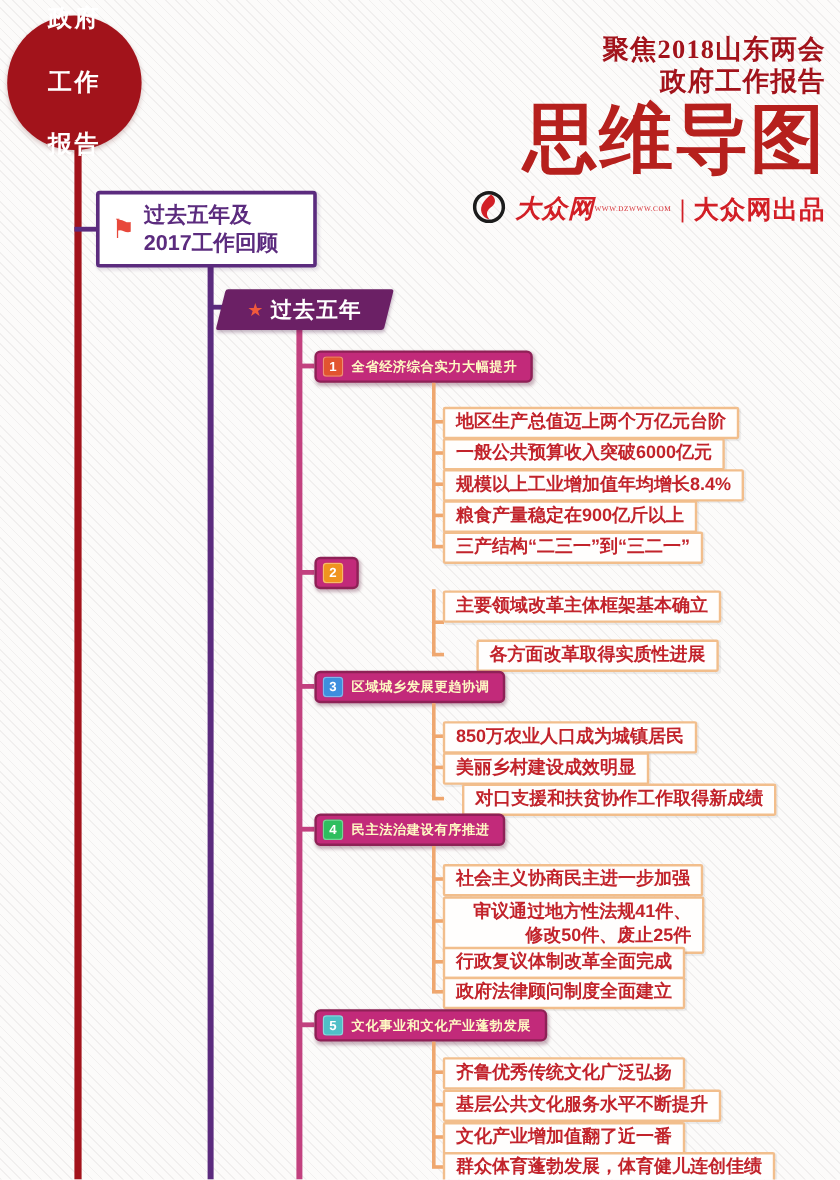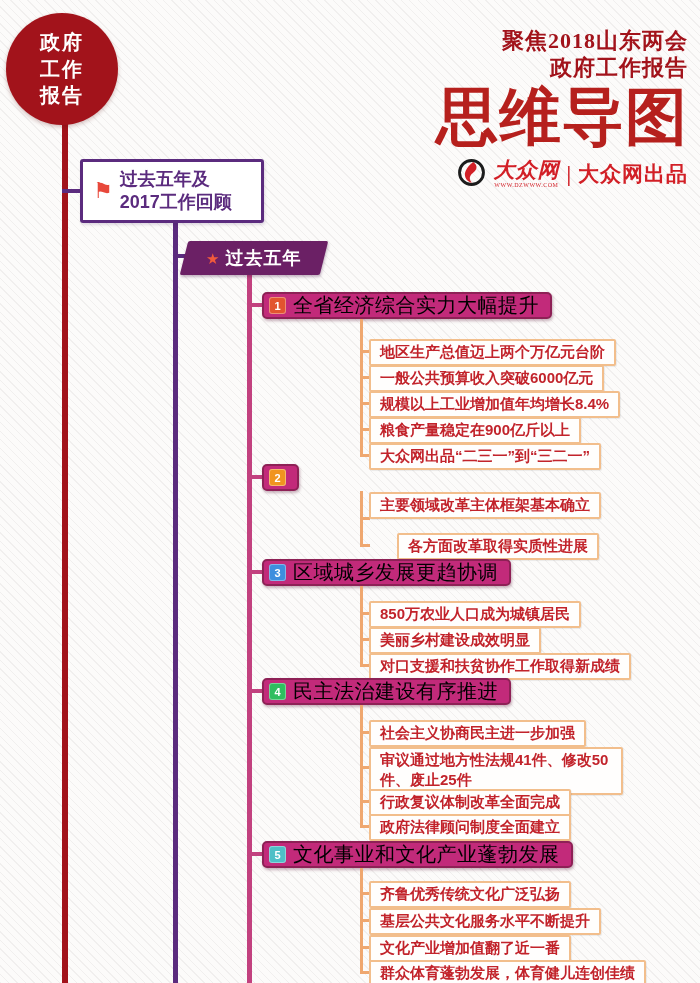--- a/index.html
+++ b/index.html
@@ -17,27 +17,28 @@
   .line-purple { background:#5b2b7e; }
   .line-pink   { background:#c2417f; }
   .line-orange { background:#efa76f; }
 
   .root-circle {
     position:absolute; left:6px; top:13px; width:112px; height:112px;
     border-radius:50%; background:#a2131b;
     display:flex; flex-direction:column; align-items:center; justify-content:center;
     color:#fff; font-weight:bold; font-size:20px; line-height:1.32; letter-spacing:2px;
     box-shadow:0 2px 4px rgba(90,10,10,.25);
+    gap:26px;
   }
 
   .header { position:absolute; top:28px; right:12px; text-align:right;font-family:Liberation Serif, serif; }
   .header .sub { font-size:22px; font-weight:bold; color:#a2131b; letter-spacing:1px; line-height:1.22; }
   .header .big { font-size:62px; font-weight:bold; color:#b6201d; line-height:1.02; letter-spacing:1px; margin-top:4px; }
   .logo-row { margin-top:9px; display:flex; align-items:center; justify-content:flex-end; gap:7px; }
-  .logo-text { display:flex; flex-direction:column; align-items:center; line-height:1; }
+  .logo-text { display:flex; flex-direction:row; align-items:center; line-height:1; }
   .logo-cn { font-size:21px; font-weight:bold; font-style:italic; color:#d21f26; letter-spacing:1px; }
   .logo-url { font-size:6px; color:#d21f26; letter-spacing:.5px; margin-top:1px; }
   .logo-sep { font-size:21px; font-weight:bold; color:#d21f26; }
   .logo-suffix { font-size:21px; font-weight:bold; color:#d21f26; letter-spacing:1px; }
 
   .branch-box {
     position:absolute; left:80px; top:159px; width:184px; height:64px;
     background:#fff; border:3px solid #5b2b7e; border-radius:3px;
     display:flex; align-items:center; gap:7px; padding-left:10px;
     box-shadow:1px 2px 3px rgba(60,30,90,.15);
@@ -60,30 +61,30 @@
     display:inline-flex; align-items:center; gap:7px;
     padding:0 11px 0 5px; background:#c22a7a; border:2px solid #8e2156;
     border-radius:5px; box-shadow:1px 2px 3px rgba(80,5,40,.3);
   }
   .sec-badge {
     width:17px; height:17px; border-radius:3px; flex:0 0 auto;
     display:flex; align-items:center; justify-content:center;
     color:#fff; font-size:11px; font-weight:bold;
     box-shadow:inset 0 0 0 1px rgba(255,255,255,.35);
   }
-  .sec-label { color:#000000; font-size:20px; font-weight:normal; letter-spacing:.5px; white-space:nowrap; }
+  .sec-label { color:#fef9c3; font-size:11px; font-weight:bold; letter-spacing:.5px; white-space:nowrap; }
 
   .subbox {
     position:absolute; left:369px;
     background:#fffefd; border:2px solid #f2be8c; border-radius:2px;
     color:#c2232b; font-size:15px; font-weight:bold; line-height:1.35;
     padding:1px 9px 2px; white-space:nowrap;
     box-shadow:1px 1px 1px rgba(0,0,0,.07);
   }
-  .subbox.wrap { white-space:normal; width:254px; }
+  .subbox.wrap { white-space:normal; width:218px;text-align:right; }
 </style>
 </head>
 <body>
 
 <div class="canvas">
 
   <div class="vline line-red" style="left:62px;  top:118px; width:6px; height:865px;"></div>
   <div class="hline line-purple" style="left:62px;  top:189px; width:18px; height:4px;"></div>
   <div class="vline line-purple" style="left:173px; top:222px; width:5px; height:761px;"></div>
   <div class="hline line-purple" style="left:176px; top:254px; width:12px; height:4px;"></div>
@@ -138,21 +139,21 @@
   <div class="vline line-orange" style="left:360px; top:319px; width:3px; height:136px;"></div>
   <div class="hline line-orange" style="left:360px; top:350px; width:10px; height:3px;"></div>
   <div class="hline line-orange" style="left:360px; top:376px; width:10px; height:3px;"></div>
   <div class="hline line-orange" style="left:360px; top:402px; width:10px; height:3px;"></div>
   <div class="hline line-orange" style="left:360px; top:428px; width:10px; height:3px;"></div>
   <div class="hline line-orange" style="left:360px; top:454px; width:10px; height:3px;"></div>
   <div class="subbox" style="top:339px;">地区生产总值迈上两个万亿元台阶</div>
   <div class="subbox" style="top:365px;">一般公共预算收入突破6000亿元</div>
   <div class="subbox" style="top:391px;">规模以上工业增加值年均增长8.4%</div>
   <div class="subbox" style="top:417px;">粮食产量稳定在900亿斤以上</div>
-  <div class="subbox" style="top:443px;">大众网出品“二三一”到“三二一”</div>
+  <div class="subbox" style="top:443px;">三产结构“二三一”到“三二一”</div>
 
   <div class="hline line-pink" style="left:250px; top:475px; width:12px; height:4px;"></div>
   <div class="sec-title" style="top:464px;">
     <span class="sec-badge" style="background: rgb(240, 148, 31);">2</span>
   </div>
   <div class="vline line-orange" style="left:360px; top:491px; width:3px; height:54px;"></div>
   <div class="hline line-orange" style="left:360px; top:517px; width:10px; height:3px;"></div>
   <div class="hline line-orange" style="left:360px; top:544px; width:10px; height:3px;"></div>
   <div class="subbox" style="top:492px;">主要领域改革主体框架基本确立</div>
   <div class="subbox" style="top:533px;margin-left:28px;">各方面改革取得实质性进展</div>
@@ -161,21 +162,21 @@
   <div class="sec-title" style="top:559px;">
     <span class="sec-badge" style="background: rgb(62, 142, 222);">3</span>
     <span class="sec-label">区域城乡发展更趋协调</span>
   </div>
   <div class="vline line-orange" style="left:360px; top:586px; width:3px; height:79px;"></div>
   <div class="hline line-orange" style="left:360px; top:612px; width:10px; height:3px;"></div>
   <div class="hline line-orange" style="left:360px; top:638px; width:10px; height:3px;"></div>
   <div class="hline line-orange" style="left:360px; top:664px; width:10px; height:3px;"></div>
   <div class="subbox" style="top:601px;">850万农业人口成为城镇居民</div>
   <div class="subbox" style="top:627px;text-align:right;">美丽乡村建设成效明显</div>
-  <div class="subbox" style="top:653px;">对口支援和扶贫协作工作取得新成绩</div>
+  <div class="subbox" style="top:653px;margin-left:16px;">对口支援和扶贫协作工作取得新成绩</div>
 
   <div class="hline line-pink" style="left:250px; top:689px; width:12px; height:4px;"></div>
   <div class="sec-title" style="top:678px;">
     <span class="sec-badge" style="background: rgb(47, 190, 95);">4</span>
     <span class="sec-label">民主法治建设有序推进</span>
   </div>
   <div class="vline line-orange" style="left:360px; top:705px; width:3px; height:121px;"></div>
   <div class="hline line-orange" style="left:360px; top:731px; width:10px; height:3px;"></div>
   <div class="hline line-orange" style="left:360px; top:766px; width:10px; height:3px;"></div>
   <div class="hline line-orange" style="left:360px; top:800px; width:10px; height:3px;"></div>

